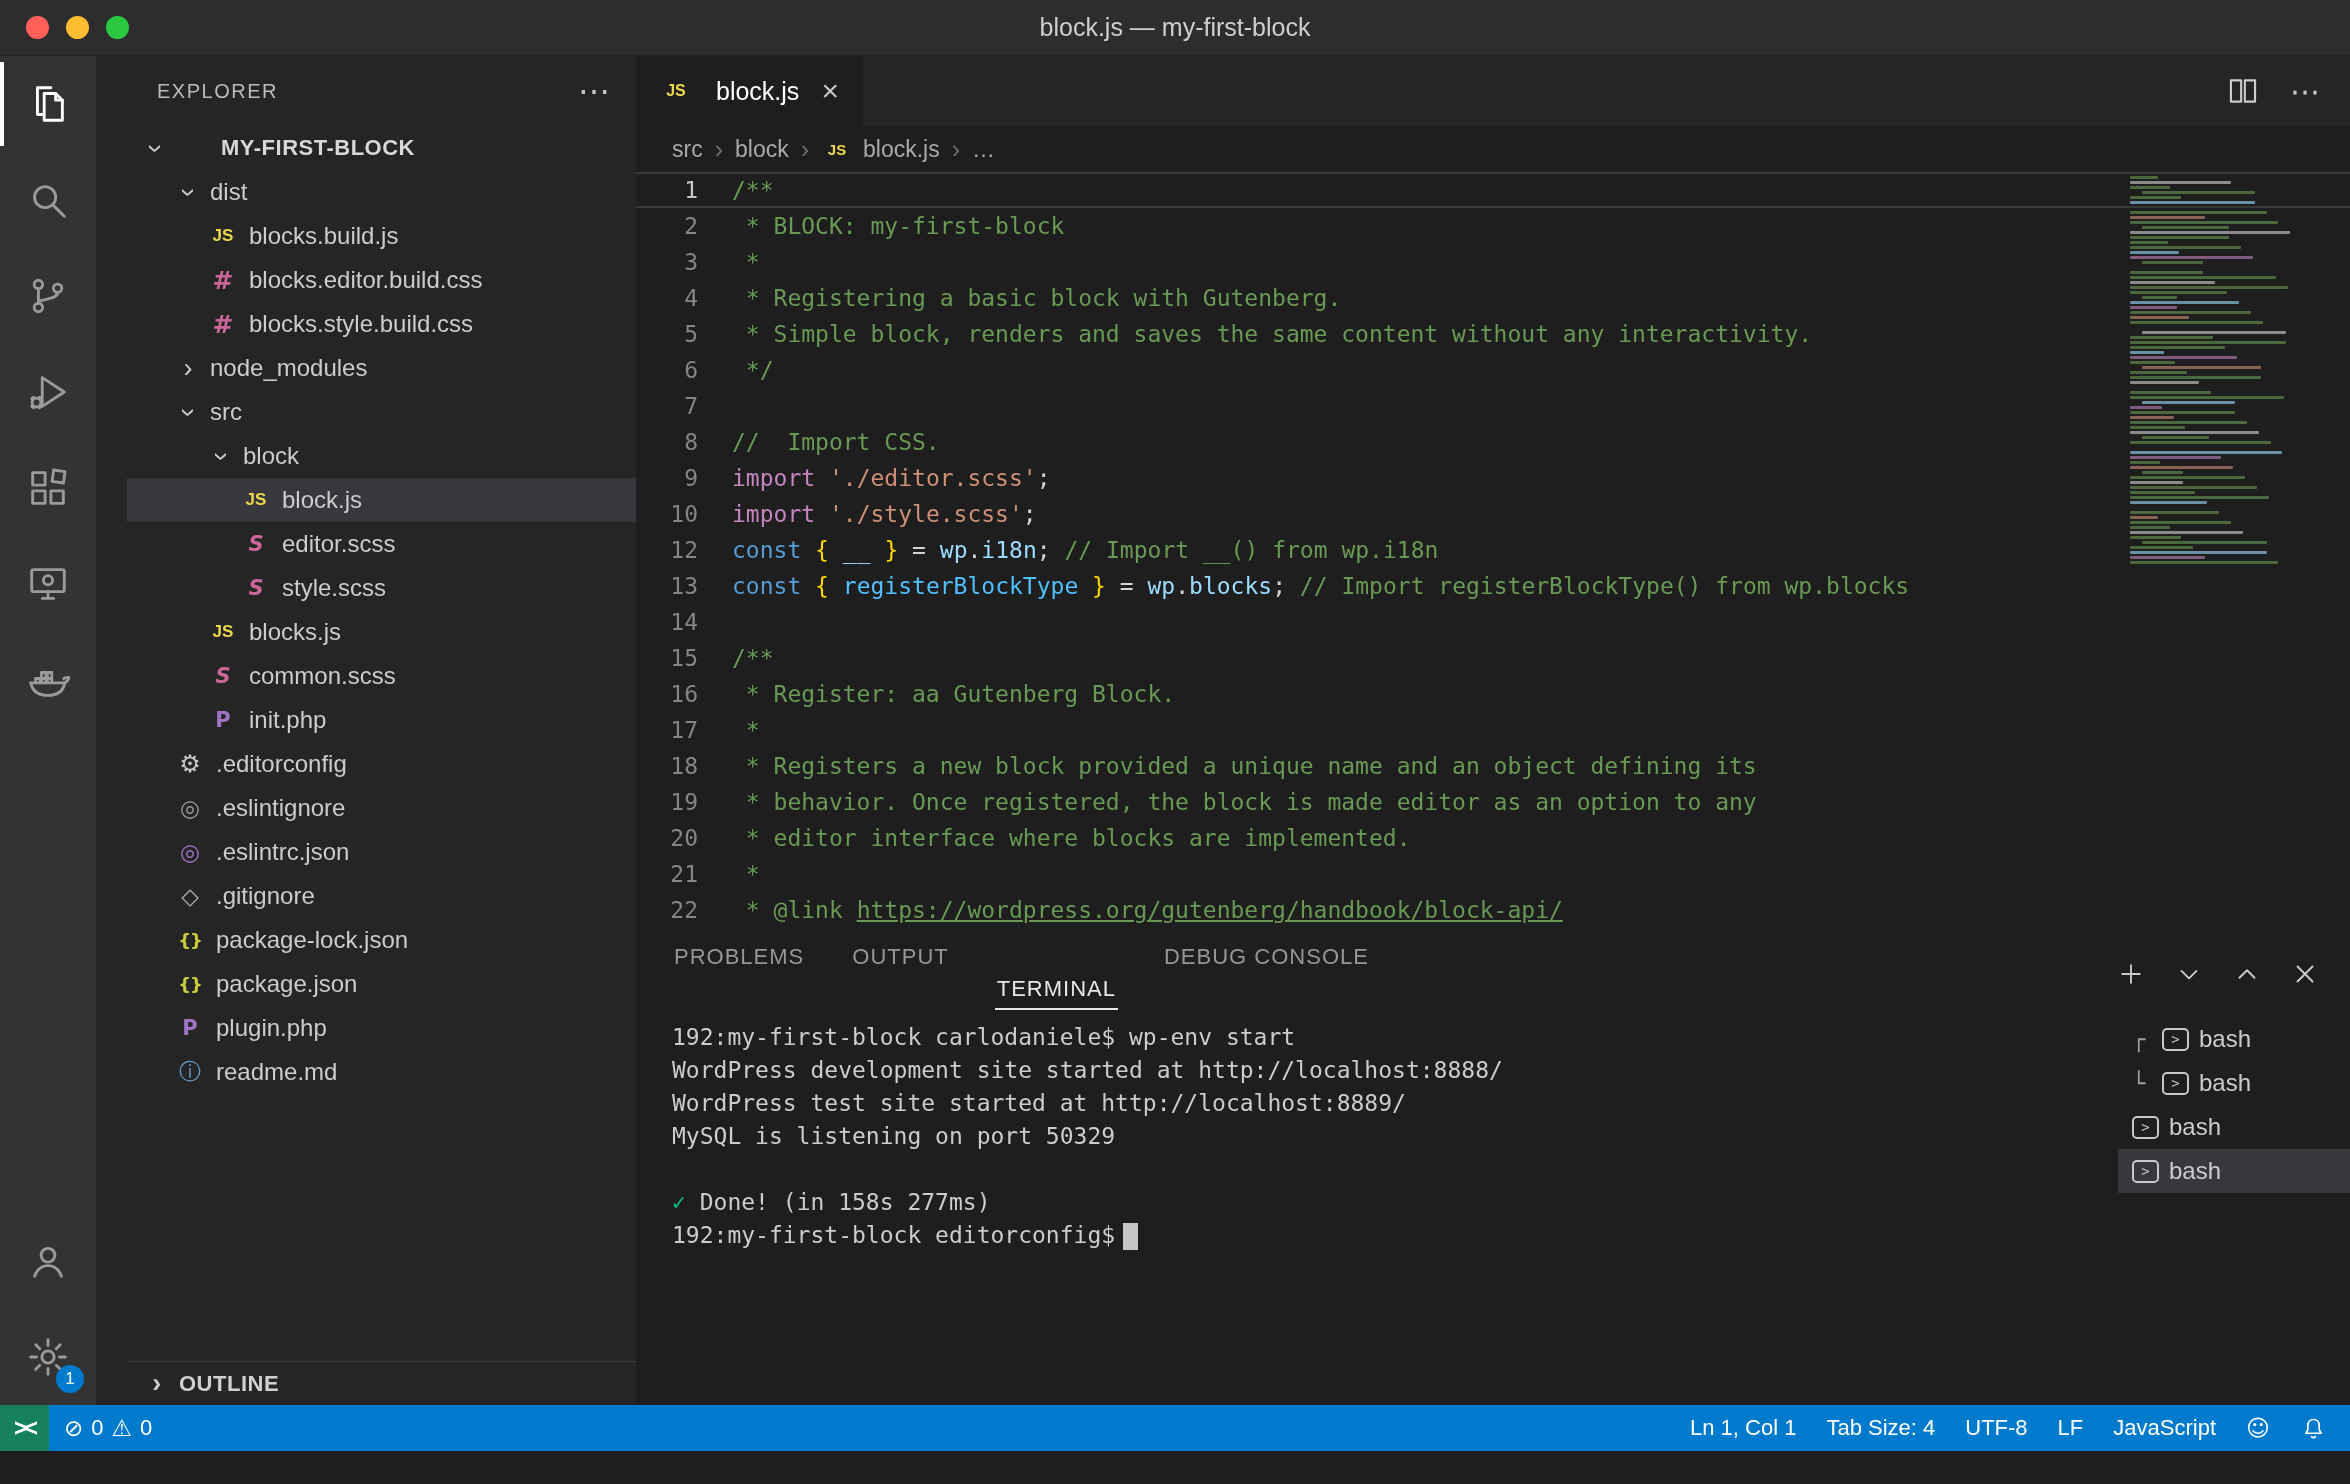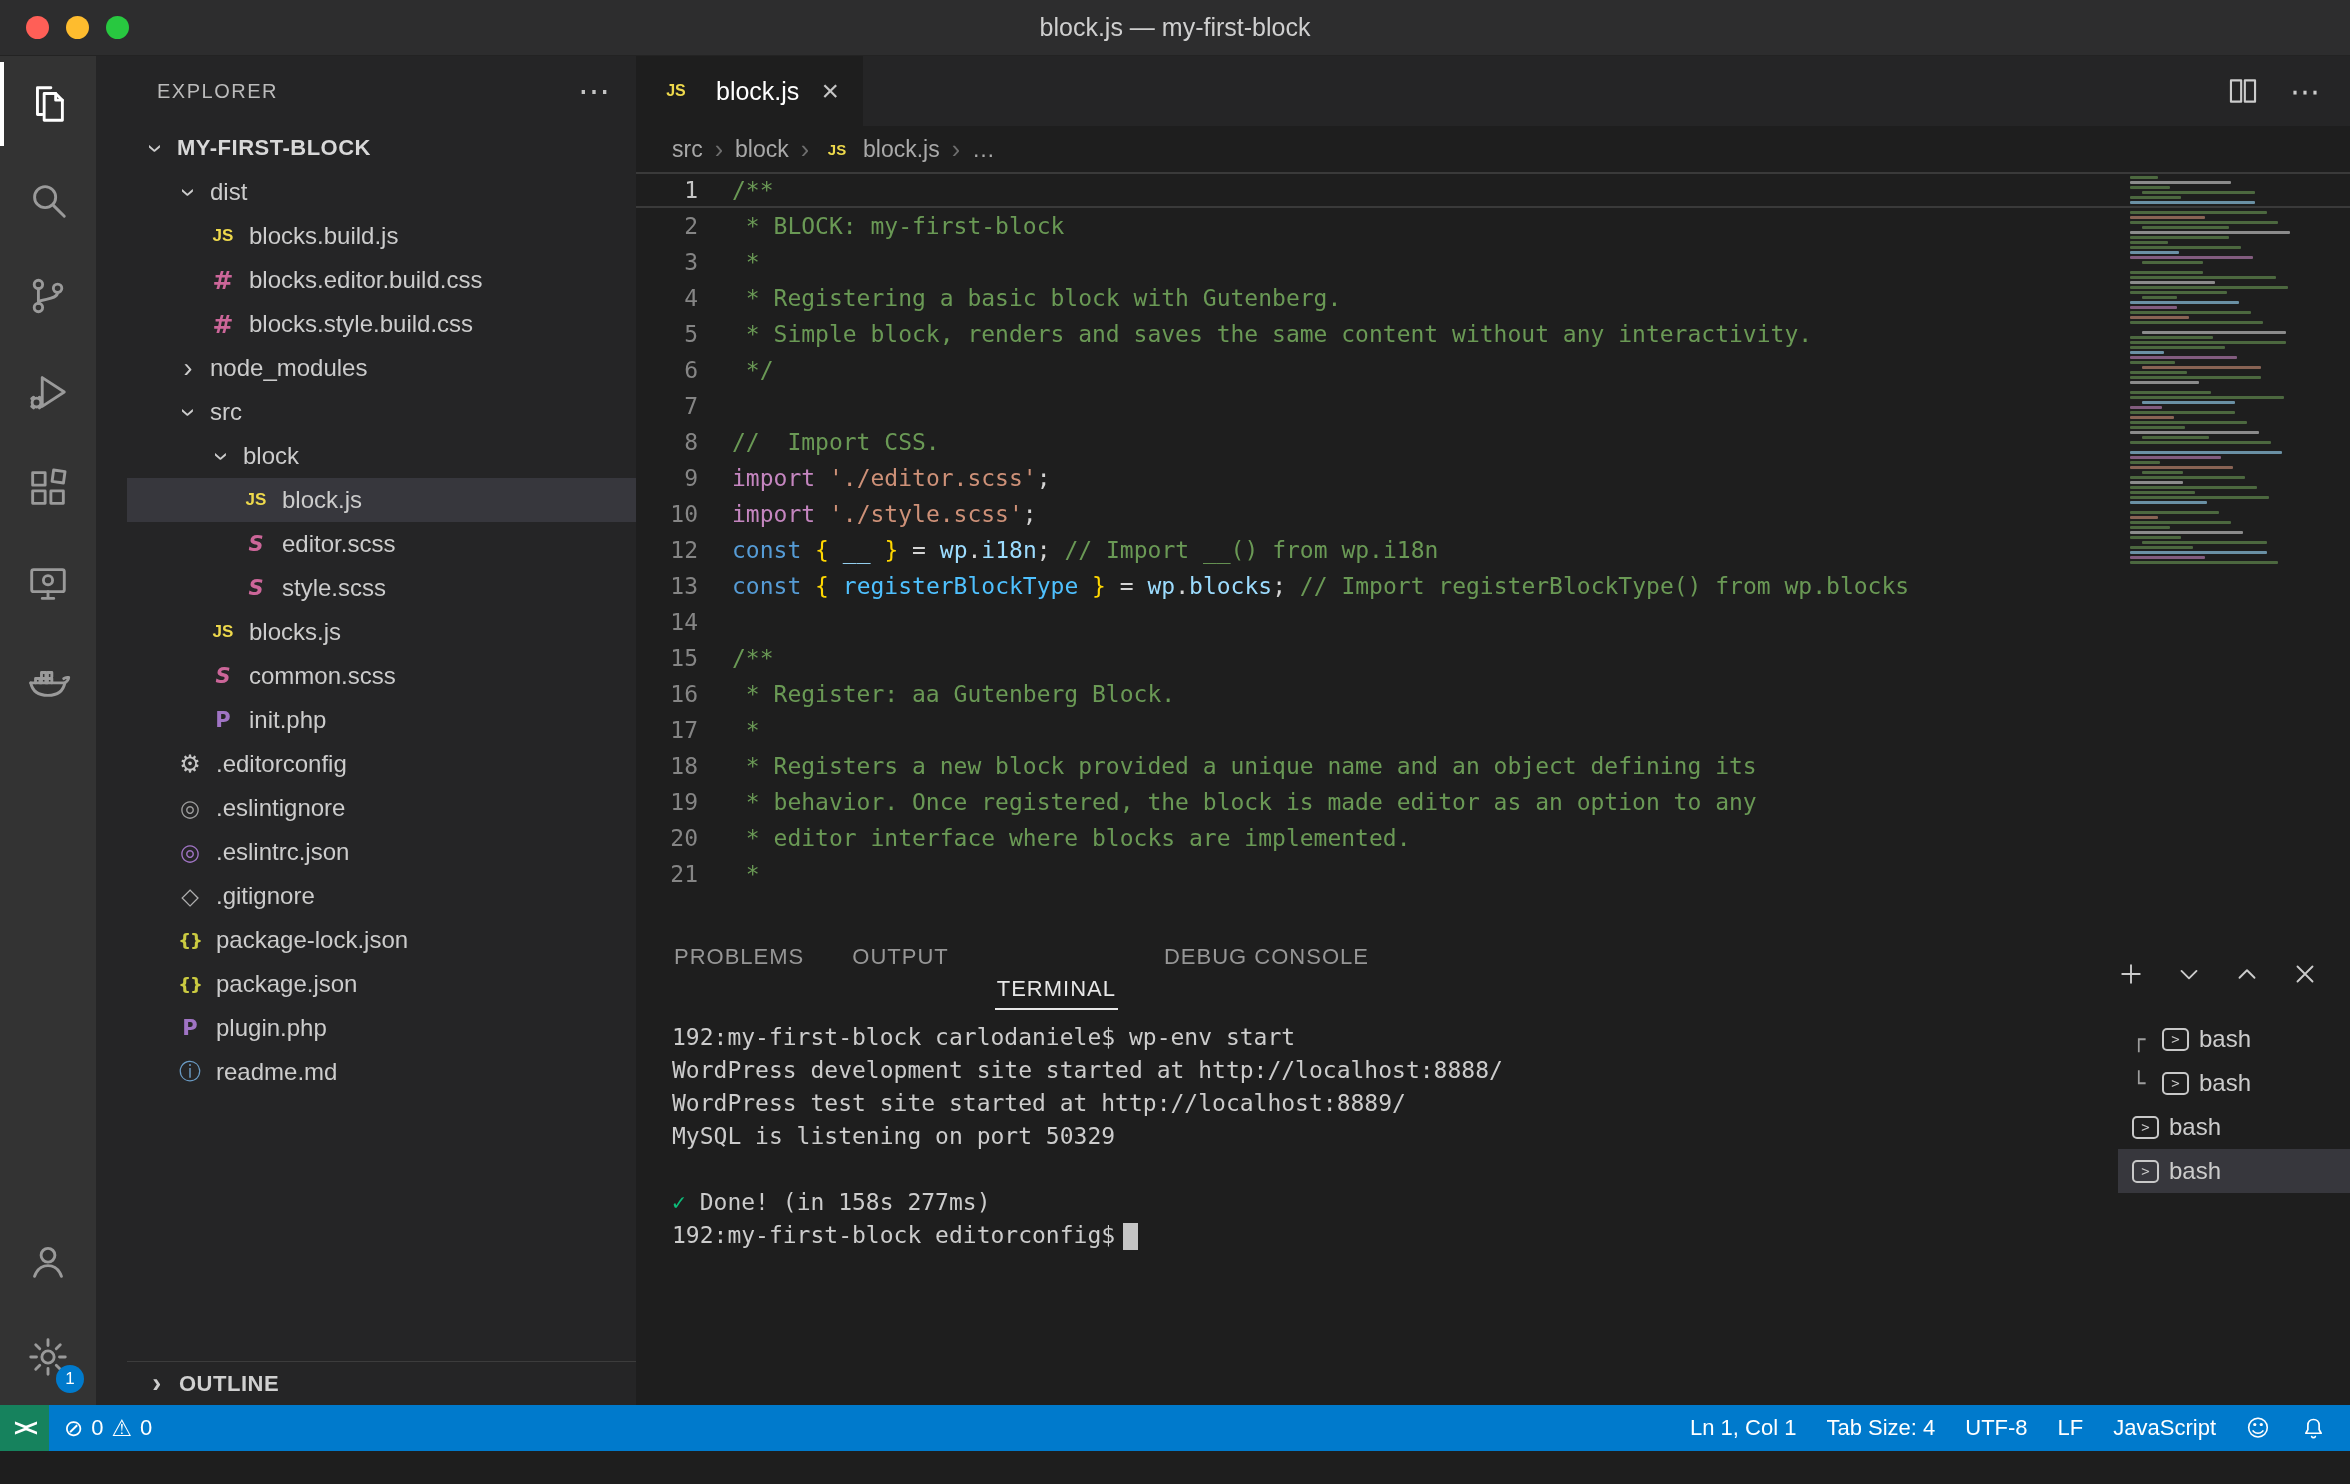--- a/index.html
+++ b/index.html
@@ -29,21 +29,21 @@
     min-width:28px;height:28px;border-radius:50%;display:flex;align-items:center;justify-content:center;}
 
   
   .sidebar{width:540px;background:#252526;flex:0 0 auto;display:flex;flex-direction:column;color:#cccccc;padding-left:31px;}
   .sb-header{height:70px;flex:0 0 auto;display:flex;align-items:center;justify-content:space-between;padding:0 26px 0 30px;}
   .sb-title{font-size:20px;letter-spacing:1.5px;color:#bbbbbb;}
   .sb-more{color:#c5c5c5;font-size:32px;line-height:1;}
   .tree{flex:1;overflow:hidden;}
   .trow{height:44px;display:flex;align-items:center;font-size:24px;color:#cccccc;white-space:nowrap;cursor:default;}
   .trow.sel{background:#37373d;}
-  .trow.root .tlabel{font-weight:700;font-size:22px;letter-spacing:.5px;color:#d8d8d8;}
+  .trow.root .tlabel{font-weight:700;font-size:22px;letter-spacing:.5px;color:#d8d8d8;margin-left:44px;}
   .chev{width:28px;flex:0 0 auto;display:inline-flex;justify-content:center;color:#cccccc;font-size:27px;margin-right:8px;}
   .chev.open{transform:rotate(90deg);}
   .ficon{width:32px;flex:0 0 auto;display:inline-flex;justify-content:center;align-items:center;margin-right:10px;
     font-family:"DejaVu Sans",sans-serif;}
   .ic-js{color:#eed94c;font-size:17px;font-weight:700;font-family:"Liberation Sans",sans-serif;}
   .ic-css{color:#cc6699;font-size:25px;font-weight:700;}
   .ic-scss{color:#cc6699;font-size:21px;font-weight:700;font-style:italic;}
   .ic-php{color:#a074c4;font-size:21px;font-weight:700;}
   .ic-gear{color:#c5c5c5;font-size:24px;}
   .ic-esg{color:#9d9d9d;font-size:23px;}
@@ -395,20 +395,24 @@
               <span class="lnum">19</span>
               <span class="ltext"><span class="tk-c"> * behavior. Once registered, the block is made editor as an option to any</span></span>
             </div>
             <div class="cline">
               <span class="lnum">20</span>
               <span class="ltext"><span class="tk-c"> * editor interface where blocks are implemented.</span></span>
             </div>
             <div class="cline">
               <span class="lnum">21</span>
               <span class="ltext"><span class="tk-c"> *</span></span>
+            </div>
+            <div class="cline">
+              <span class="lnum">22</span>
+              <span class="ltext"><span class="tk-c"> * @link </span><span class="tk-u">https://wordpress.org/gutenberg/handbook/block-api/</span></span>
             </div>
           </div>
         <div class="minimap">
           <div class="mm-content">
               <div class="mmline" style="width: 14%; margin-left: 2%; background: rgb(106, 153, 85);"></div>
               <div class="mmline" style="width: 51%; margin-left: 2%; background: rgb(212, 212, 212);"></div>
               <div class="mmline" style="width: 20%; margin-left: 2%; background: rgb(106, 153, 85);"></div>
               <div class="mmline" style="width: 57%; margin-left: 8%; background: rgb(106, 153, 85);"></div>
               <div class="mmline" style="width: 26%; margin-left: 2%; background: rgb(106, 153, 85);"></div>
               <div class="mmline" style="width: 63%; margin-left: 2%; background: rgb(156, 220, 254);"></div>

